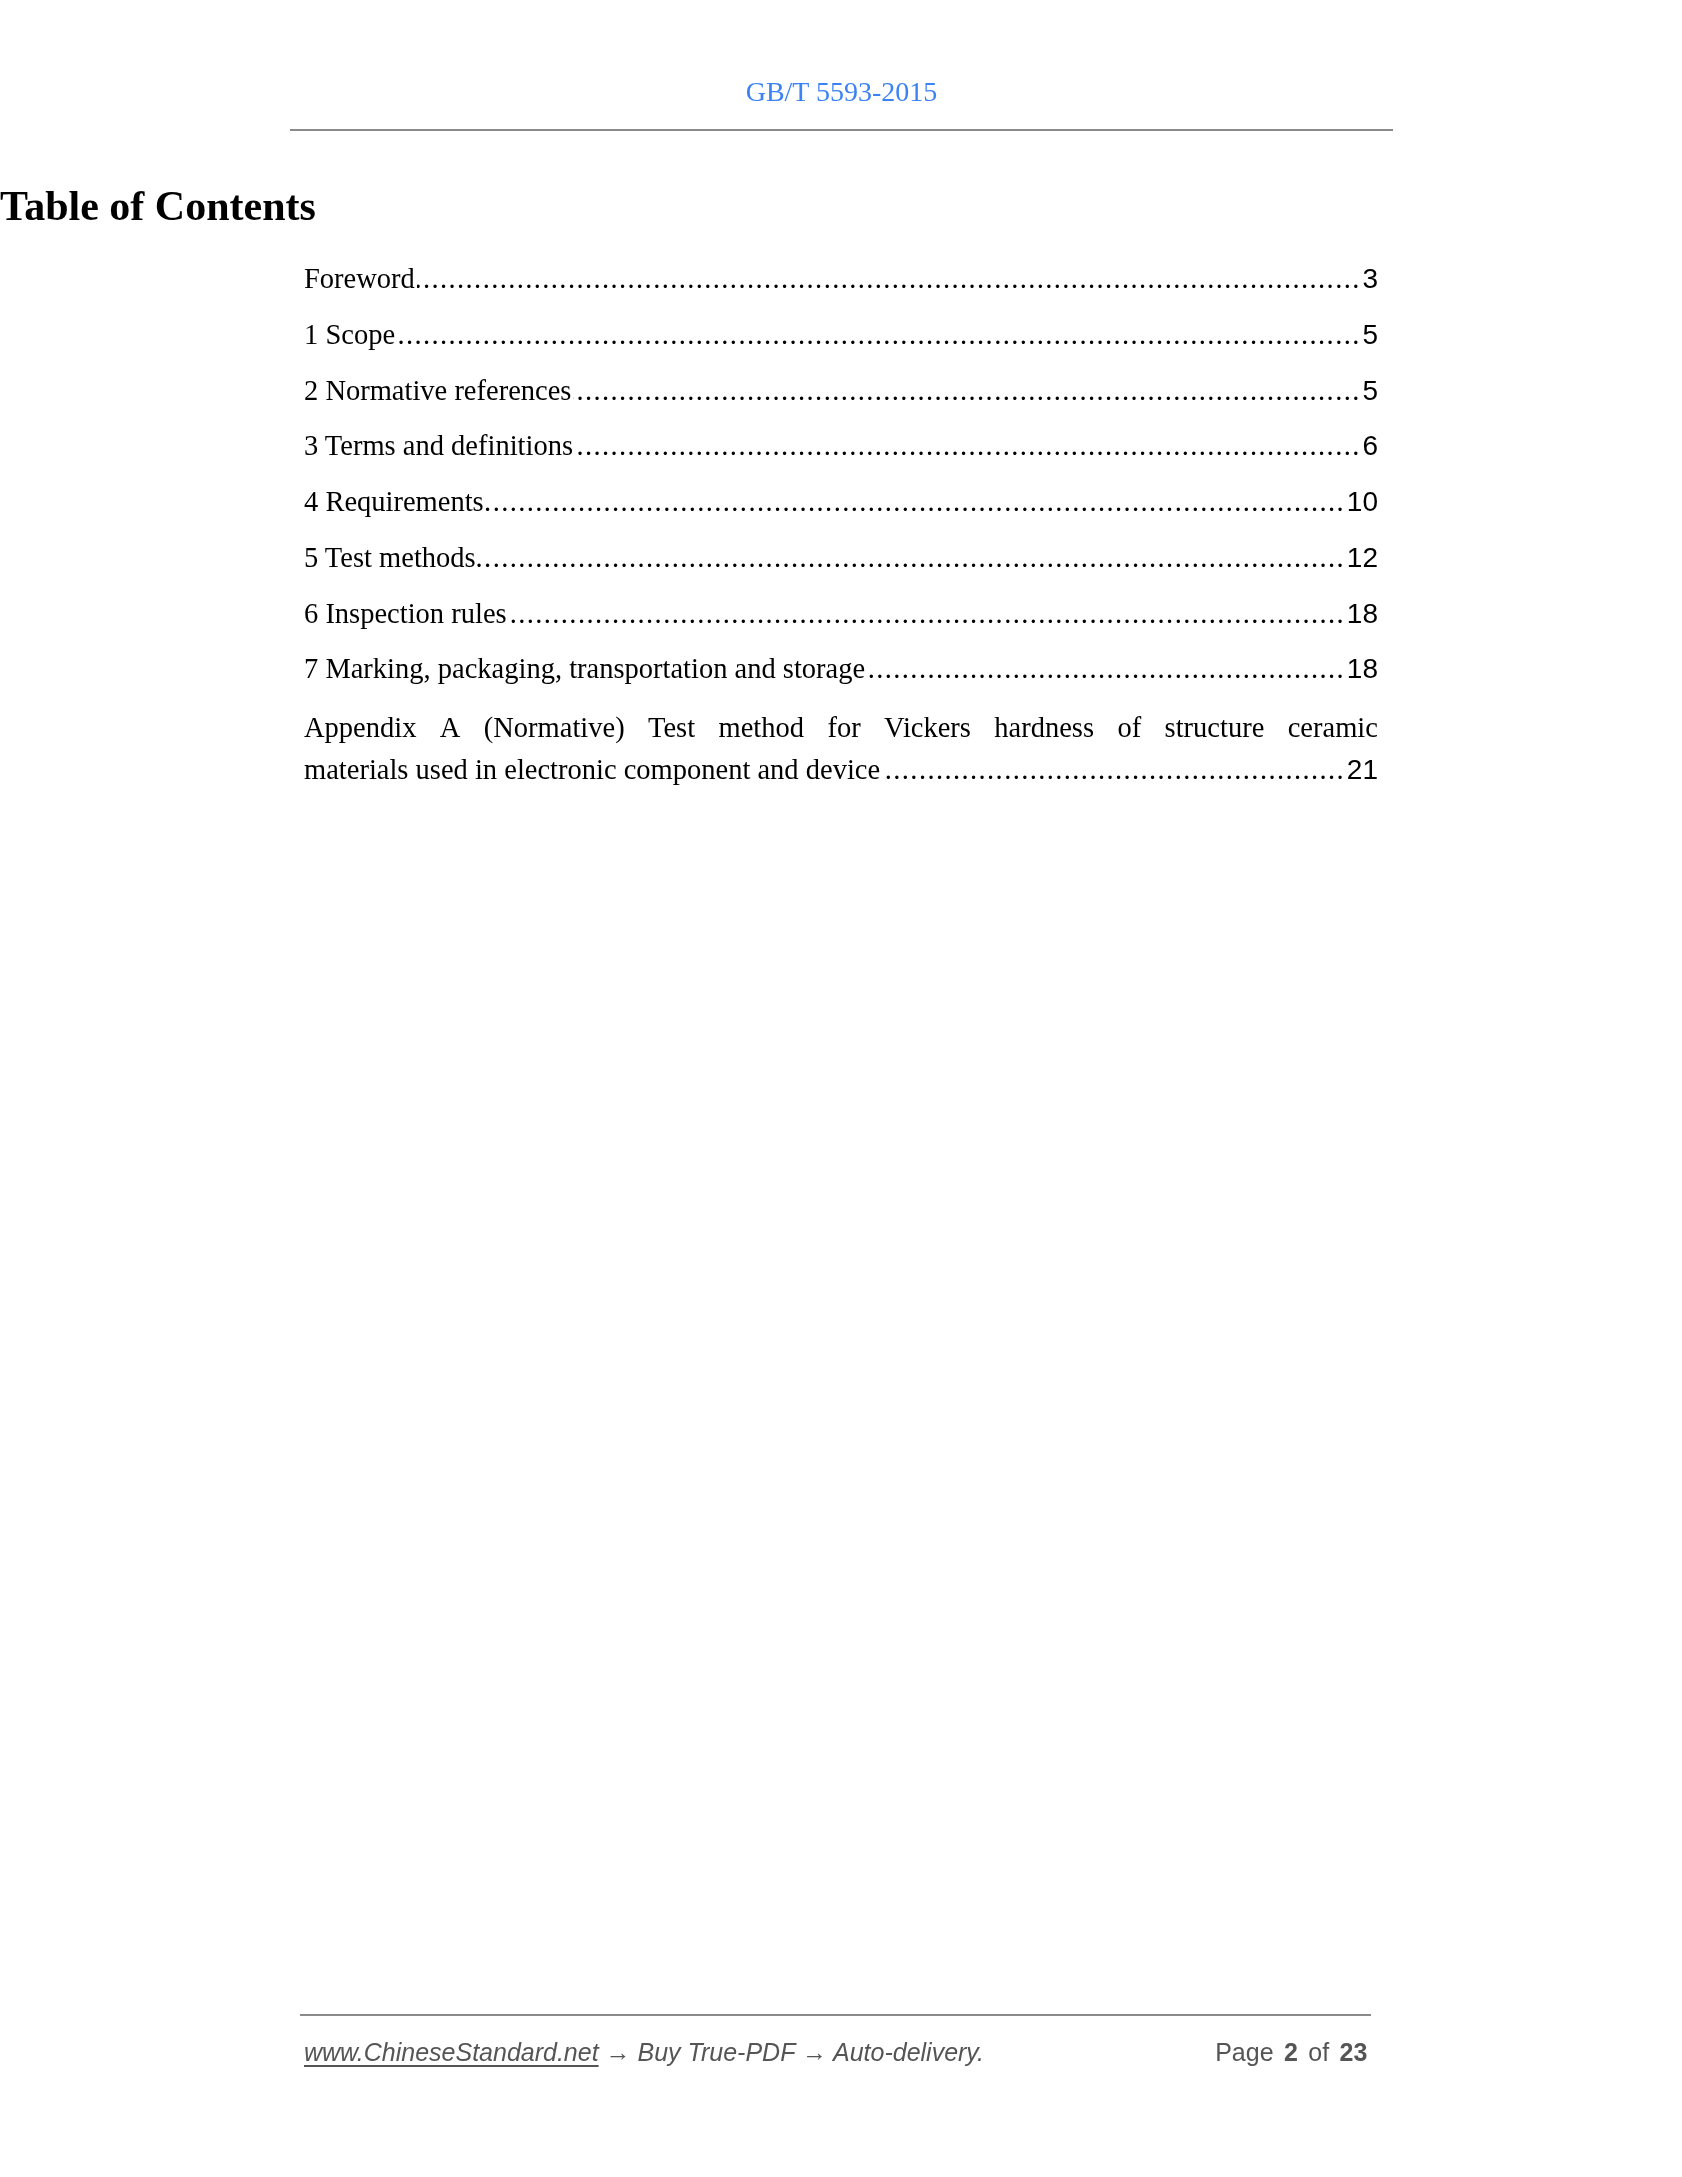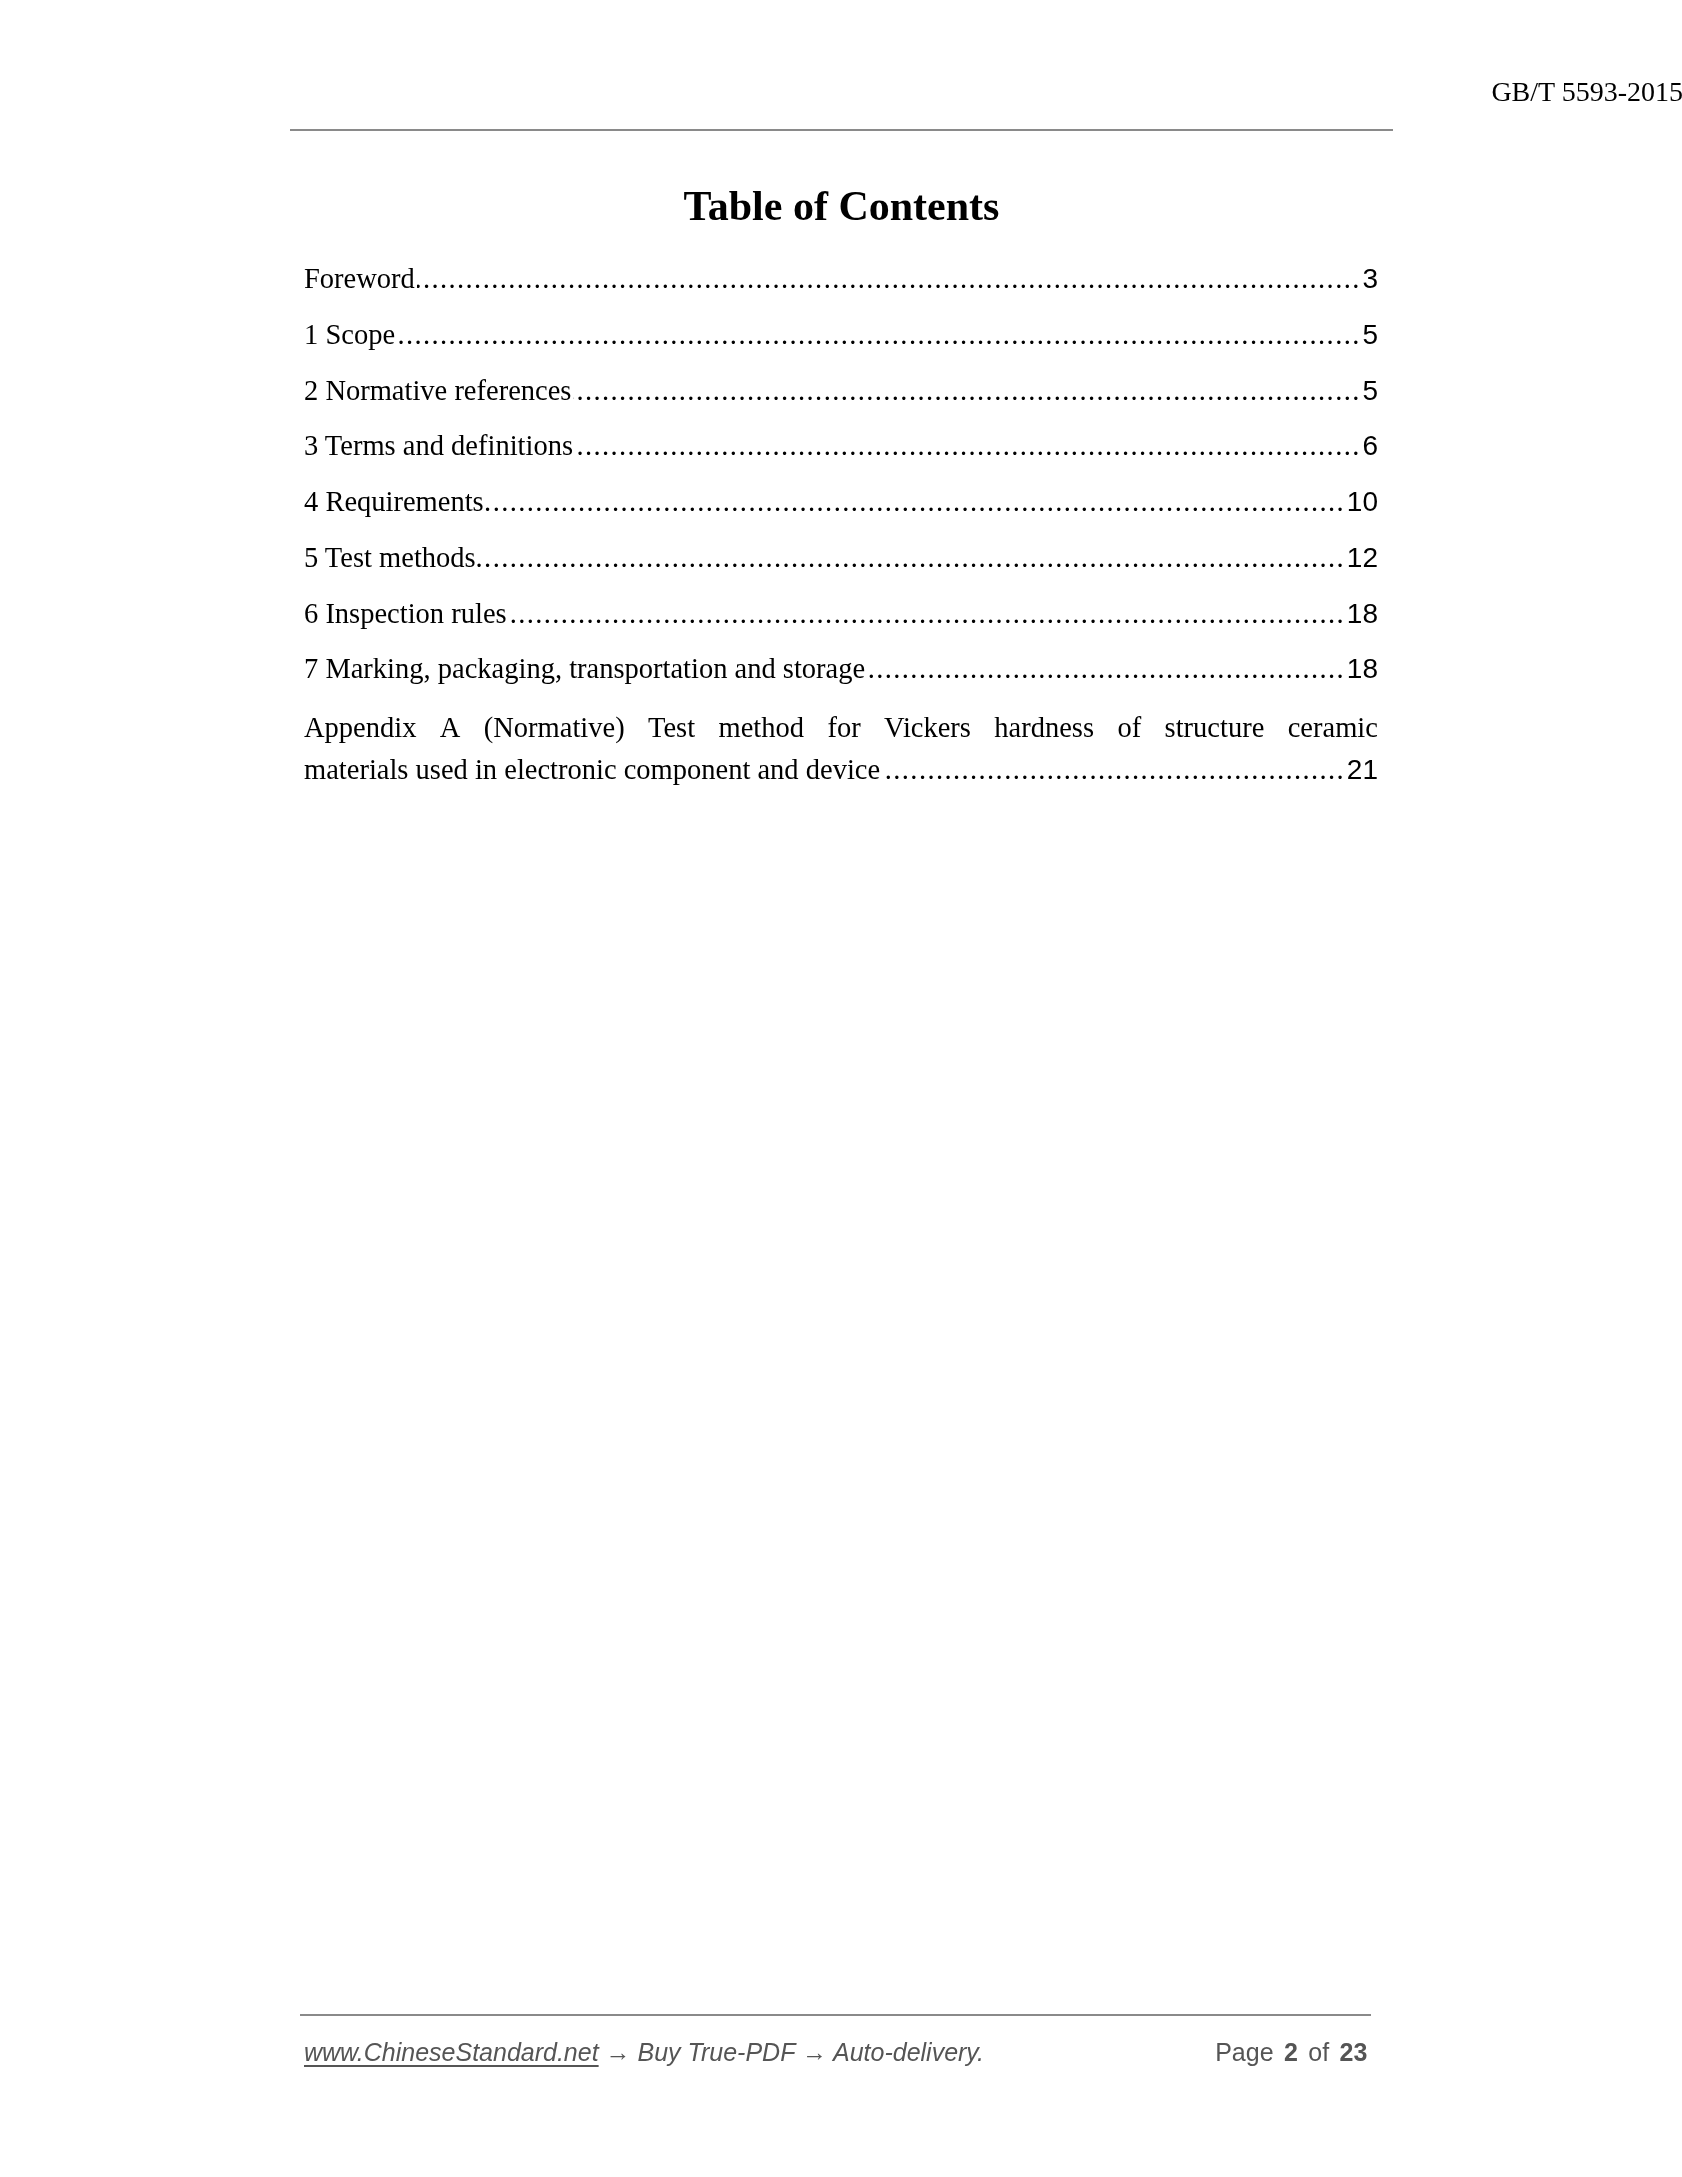--- a/index.html
+++ b/index.html
@@ -13,40 +13,39 @@
       position: relative;
       overflow: hidden;
       font-family: "Liberation Serif", "DejaVu Serif", serif;
       color: #000;
     }
     .page-header-text {
       position: absolute;
       left: 0;
       width: 1683px;
       top: 76px;
-      text-align: right;
+      text-align: center;
       font-family: "Liberation Serif", serif;
       font-size: 28px;
       line-height: 31px;
-      color: #000000;
+      color: #3b82f6;
     }
     .header-rule {
       position: absolute;
       left: 290px;
       width: 1103px;
       top: 129px;
       height: 1.7px;
       background: #8a8a8a;
     }
     .toc-title {
       position: absolute;
       left: 0;
       width: 1683px;
       top: 182px;
-      text-align: center;
       font-family: "Liberation Serif", serif;
       font-weight: bold;
       font-size: 42px;
       line-height: 48px;
     }
     .toc-list {
       position: absolute;
       left: 304px;
       width: 1074px;
       top: 0;

